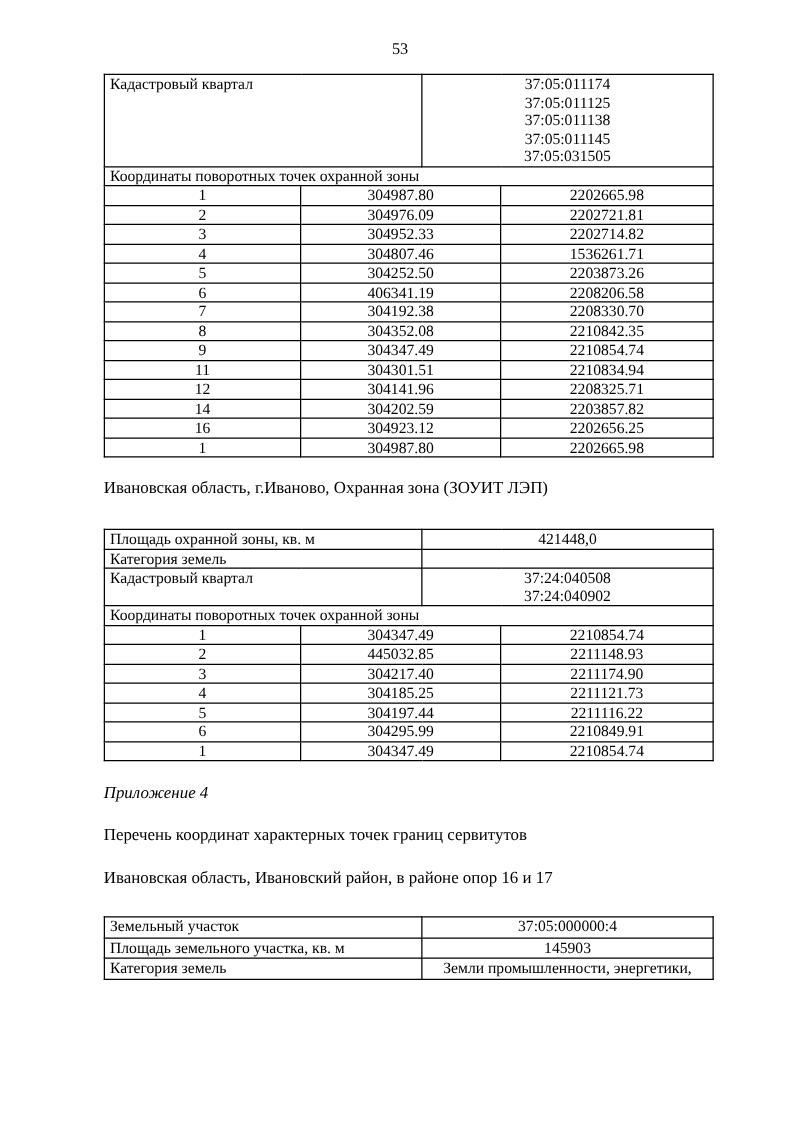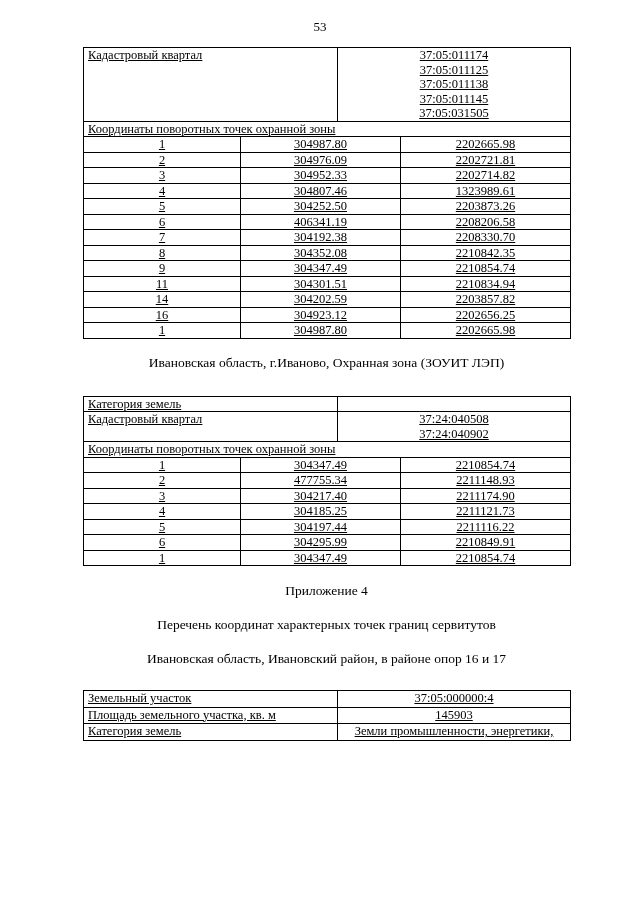--- a/index.html
+++ b/index.html
@@ -12,51 +12,50 @@
     height: 905px;
     font-family: "Liberation Serif", serif;
     color: #000;
     overflow: hidden;
   }
   .page-number {
     text-align: center;
     padding-top: 20px;
     font-size: 13px;
     line-height: 14px;
+    margin-top: 12px;
   }
   .content {
     width: 487px;
     margin-left: 83px;
     margin-top: 13px;
   }
   table {
     border-collapse: collapse;
     table-layout: fixed;
     width: 487px;
     font-size: 12.5px;
-    text-decoration: underline;
   }
   td {
     border: 1px solid #000;
     padding: 0 4px;
     line-height: 14.5px;
     vertical-align: top;
     overflow: hidden;
     white-space: nowrap;
   }
   td.lbl { text-align: left; }
   td.ctr { text-align: center; }
   .t3 td { line-height: 15.5px; }
   .heading {
-    text-align: center;
     font-size: 13.5px;
     line-height: 15px;
   }
   .h-zone     { margin: 16px 0 26px 0; }
-  .h-appendix { margin: 17px 0 0 0; }
+  .h-appendix { margin: 17px 0 0 0; font-style: italic; }
   .h-servitude{ margin: 19px 0 12px 0; }
   .h-location { margin: 19px 0 24px 0; }
 </style>
 </head>
 <body>
 
 <div class="page-number">53</div>
 
 <div class="content">
 
@@ -94,21 +93,21 @@
           <td class="ctr">2202721.81</td>
         </tr>
         <tr>
           <td class="ctr">3</td>
           <td class="ctr" colspan="2">304952.33</td>
           <td class="ctr">2202714.82</td>
         </tr>
         <tr>
           <td class="ctr">4</td>
           <td class="ctr" colspan="2">304807.46</td>
-          <td class="ctr">1323989.61</td>
+          <td class="ctr">1536261.71</td>
         </tr>
         <tr>
           <td class="ctr">5</td>
           <td class="ctr" colspan="2">304252.50</td>
           <td class="ctr">2203873.26</td>
         </tr>
         <tr>
           <td class="ctr">6</td>
           <td class="ctr" colspan="2">406341.19</td>
           <td class="ctr">2208206.58</td>
@@ -125,20 +124,25 @@
         </tr>
         <tr>
           <td class="ctr">9</td>
           <td class="ctr" colspan="2">304347.49</td>
           <td class="ctr">2210854.74</td>
         </tr>
         <tr>
           <td class="ctr">11</td>
           <td class="ctr" colspan="2">304301.51</td>
           <td class="ctr">2210834.94</td>
+        </tr>
+        <tr>
+          <td class="ctr">12</td>
+          <td class="ctr" colspan="2">304141.96</td>
+          <td class="ctr">2208325.71</td>
         </tr>
         <tr>
           <td class="ctr">14</td>
           <td class="ctr" colspan="2">304202.59</td>
           <td class="ctr">2203857.82</td>
         </tr>
         <tr>
           <td class="ctr">16</td>
           <td class="ctr" colspan="2">304923.12</td>
           <td class="ctr">2202656.25</td>
@@ -155,20 +159,24 @@
 
   <table class="t2">
     <colgroup>
       <col style="width:157px">
         <col style="width:97px">
         <col style="width:63px">
         <col style="width:170px">
     </colgroup>
     <tbody>
       <tr>
+        <td colspan="2" class="lbl">Площадь охранной зоны, кв. м</td>
+        <td colspan="2" class="ctr">421448,0</td>
+      </tr>
+      <tr>
         <td colspan="2" class="lbl">Категория земель</td>
         <td colspan="2" class="ctr"></td>
       </tr>
       <tr>
         <td colspan="2" class="lbl">Кадастровый квартал</td>
         <td colspan="2" class="ctr" id="t2-kadastr">
             <div>37:24:040508</div>
             <div>37:24:040902</div>
           </td>
       </tr>
@@ -177,21 +185,21 @@
       </tr>
     </tbody>
     <tbody id="t2-coords">
         <tr>
           <td class="ctr">1</td>
           <td class="ctr" colspan="2">304347.49</td>
           <td class="ctr">2210854.74</td>
         </tr>
         <tr>
           <td class="ctr">2</td>
-          <td class="ctr" colspan="2">477755.34</td>
+          <td class="ctr" colspan="2">445032.85</td>
           <td class="ctr">2211148.93</td>
         </tr>
         <tr>
           <td class="ctr">3</td>
           <td class="ctr" colspan="2">304217.40</td>
           <td class="ctr">2211174.90</td>
         </tr>
         <tr>
           <td class="ctr">4</td>
           <td class="ctr" colspan="2">304185.25</td>

